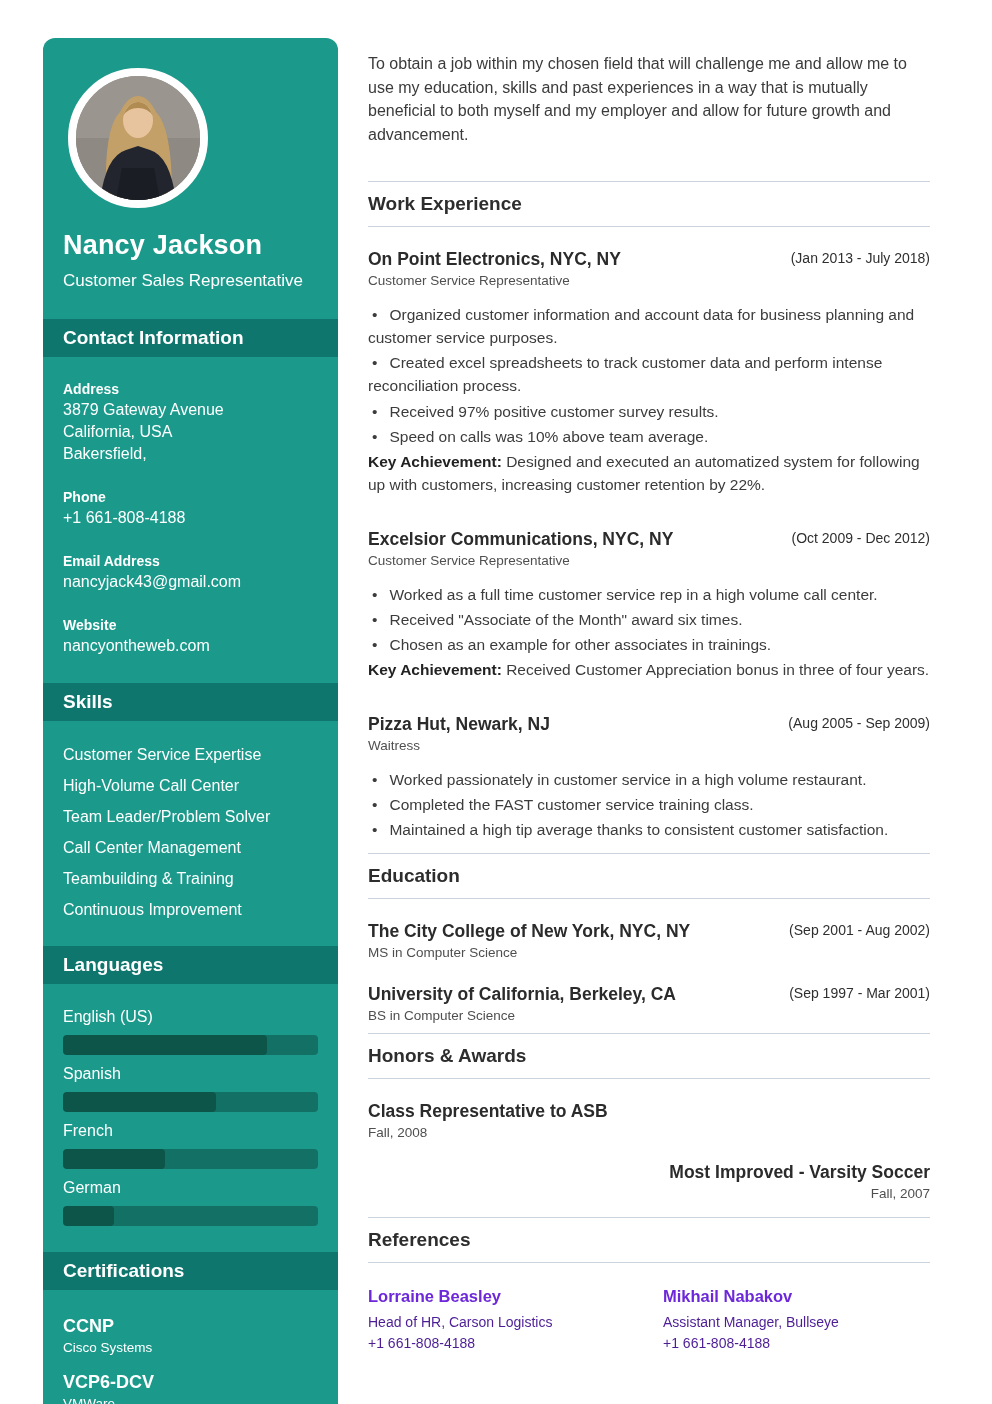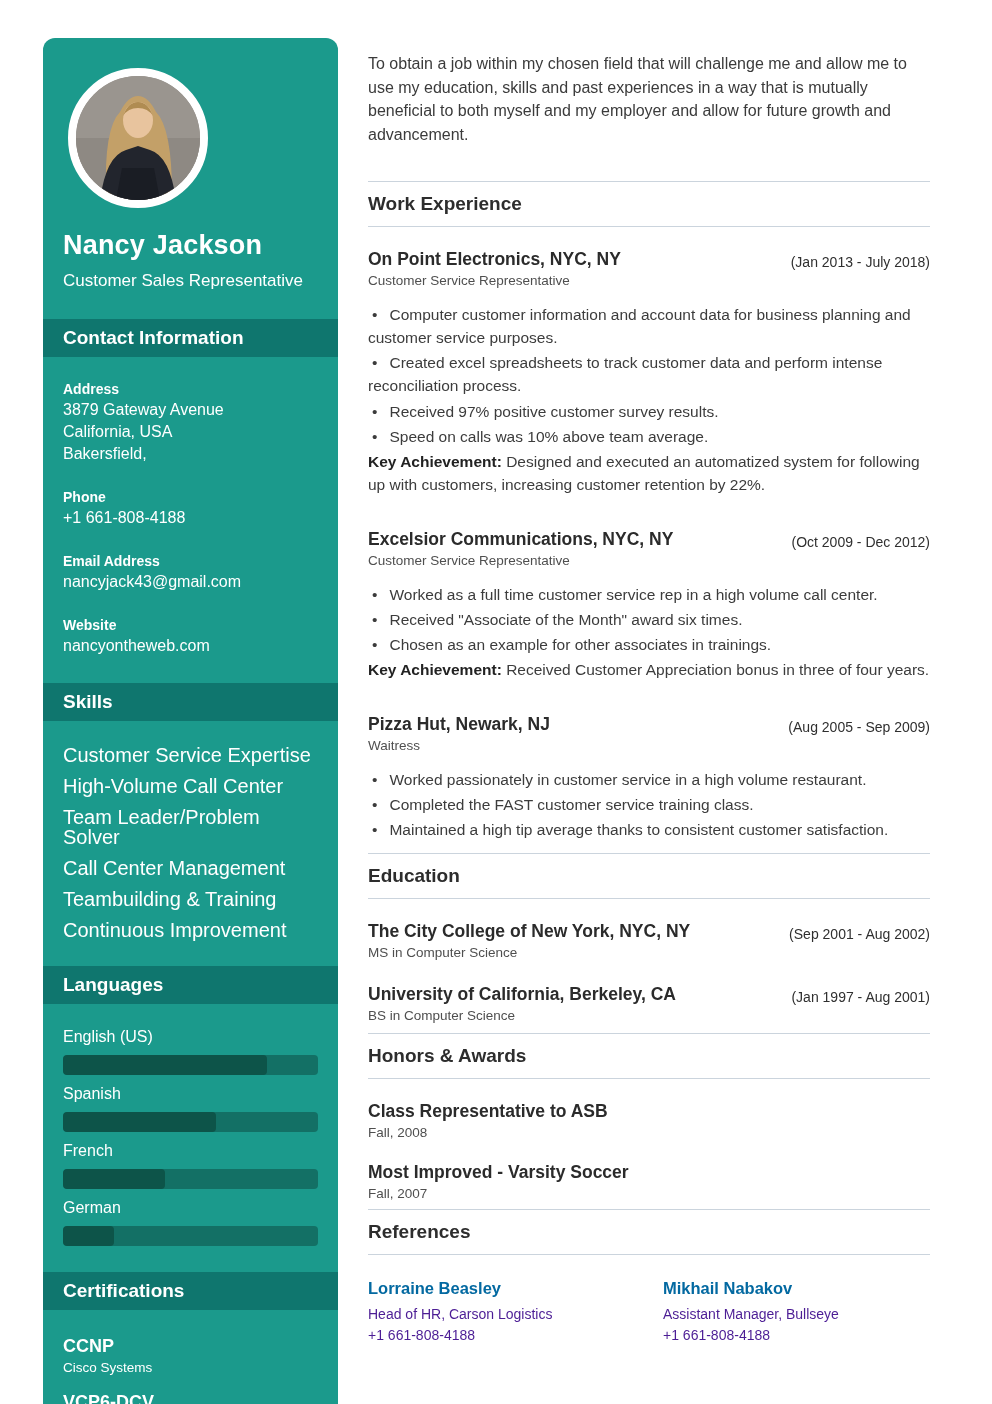--- a/index.html
+++ b/index.html
@@ -13,51 +13,51 @@
               border-radius:50%;overflow:hidden;background:#98938d;}
   .photo-wrap svg{display:block;}
   .side-name{margin:22px 20px 0 20px;font-size:27px;font-weight:bold;letter-spacing:.2px;}
   .side-title{margin:8px 20px 0 20px;font-size:17px;line-height:1.4;font-weight:400;}
   .band{margin-top:26px;background:#0f766e;padding:8px 20px;font-size:19px;font-weight:bold;}
   .side-block{padding:0 20px;}
   .c-group{margin-top:22px;}
   .c-label{font-size:14px;font-weight:bold;line-height:20px;}
   .c-value{font-size:16px;line-height:22px;font-weight:400;}
   .skills-list{margin-top:24px;}
-  .skill-item{font-size:20px;line-height:20px;margin-bottom:11px;}
+  .skill-item{font-size:16px;line-height:20px;margin-bottom:11px;}
   .langs{margin-top:23px;}
   .lang{margin-bottom:9px;}
   .lang-name{font-size:16px;line-height:20px;}
   .bar-track{margin-top:8px;height:20px;border-radius:4px;background:#137065;overflow:hidden;}
   .bar-fill{height:100%;border-radius:4px;background:#0d5449;}
   .certs{margin-top:25px;}
   .cert{margin-bottom:14px;}
   .cert-name{font-size:18px;font-weight:bold;line-height:22px;}
   .cert-issuer{font-size:13.5px;line-height:18px;margin-top:2px;}
 
   
   .main{position:absolute;left:368px;top:38px;width:562px;color:#3c3c3c;}
   .objective{margin:14px 0 34px 0;font-size:16px;line-height:1.48;color:#3b3b3b;}
   .sec-head{border-top:1px solid #cbd4dd;border-bottom:1px solid #cbd4dd;
             padding:11px 0;font-size:19px;font-weight:bold;color:#2d2d2d;}
   .sec-body{padding-top:22px;}
-  .entry-head{display:flex;justify-content:space-between;align-items:flex-end;}
+  .entry-head{display:flex;justify-content:space-between;align-items:flex-start;}
   .entry-title{font-size:17.5px;font-weight:bold;color:#2b2b2b;}
   .entry-date{font-size:14px;color:#2f2f2f;white-space:nowrap;padding-top:1px;}
   .entry-sub{font-size:13.5px;color:#4f4f4f;margin-top:3px;}
   .job{margin-bottom:32px;}
   .bullets{margin-top:15px;}
   .bullet{font-size:15.5px;line-height:1.5;color:#3c3c3c;margin:0 0 2px 0;}
   .bullet::before{content:"\2022";margin:0 12px 0 4px;}
   .ka{font-size:15.5px;line-height:1.5;margin-top:2px;color:#3c3c3c;}
   .ka b{color:#222;}
   .edu-entry{margin-bottom:24px;}
   .award{margin-bottom:22px;}
   .refs{display:grid;grid-template-columns:295px 1fr;padding-top:24px;}
-  .ref-name{font-size:16.5px;font-weight:bold;color:#0369a1;}
+  .ref-name{font-size:16.5px;font-weight:bold;color:#6d28d9;}
   .ref-line{font-size:14px;line-height:21px;color:#4c1d95;}
   .ref-name{margin-bottom:6px;}
 </style>
 </head>
 <body>
 
 <div class="page">
 
   <aside class="sidebar">
 
@@ -157,21 +157,21 @@
     <div class="sec-head">Work Experience</div>
     <div class="sec-body">
 
       <div class="job">
         <div class="entry-head">
           <div class="entry-title">On Point Electronics, NYC, NY</div>
           <div class="entry-date">(Jan 2013 - July 2018)</div>
         </div>
         <div class="entry-sub">Customer Service Representative</div>
         <div class="bullets">
-          <p class="bullet">Computer customer information and account data for business planning and customer service purposes.</p>
+          <p class="bullet">Organized customer information and account data for business planning and customer service purposes.</p>
           <p class="bullet">Created excel spreadsheets to track customer data and perform intense reconciliation process.</p>
           <p class="bullet">Received 97% positive customer survey results.</p>
           <p class="bullet">Speed on calls was 10% above team average.</p>
           <p class="ka"><b>Key Achievement:</b> <span>Designed and executed an automatized system for following up with customers, increasing customer retention by 22%.</span></p>
         </div>
       </div>
 
       <div class="job">
         <div class="entry-head">
           <div class="entry-title">Excelsior Communications, NYC, NY</div>
@@ -205,33 +205,33 @@
       <div class="edu-entry">
         <div class="entry-head">
           <div class="entry-title">The City College of New York, NYC, NY</div>
           <div class="entry-date">(Sep 2001 - Aug 2002)</div>
         </div>
         <div class="entry-sub">MS in Computer Science</div>
       </div>
       <div class="edu-entry" style="margin-bottom:10px;">
         <div class="entry-head">
           <div class="entry-title">University of California, Berkeley, CA</div>
-          <div class="entry-date">(Jan 1997 - Aug 2001)</div>
+          <div class="entry-date">(Sep 1997 - Mar 2001)</div>
         </div>
         <div class="entry-sub">BS in Computer Science</div>
       </div>
     </div>
 
     <div class="sec-head">Honors &amp; Awards</div>
     <div class="sec-body">
       <div class="award">
         <div class="entry-title">Class Representative to ASB</div>
         <div class="entry-sub">Fall, 2008</div>
       </div>
-      <div class="award" style="margin-bottom:8px;">
+      <div class="award" style="margin-bottom:16px;text-align:right;">
         <div class="entry-title">Most Improved - Varsity Soccer</div>
         <div class="entry-sub">Fall, 2007</div>
       </div>
     </div>
 
     <div class="sec-head">References</div>
     <div class="refs">
       <div>
         <div class="ref-name">Lorraine Beasley</div>
         <div class="ref-line">Head of HR, Carson Logistics</div>

